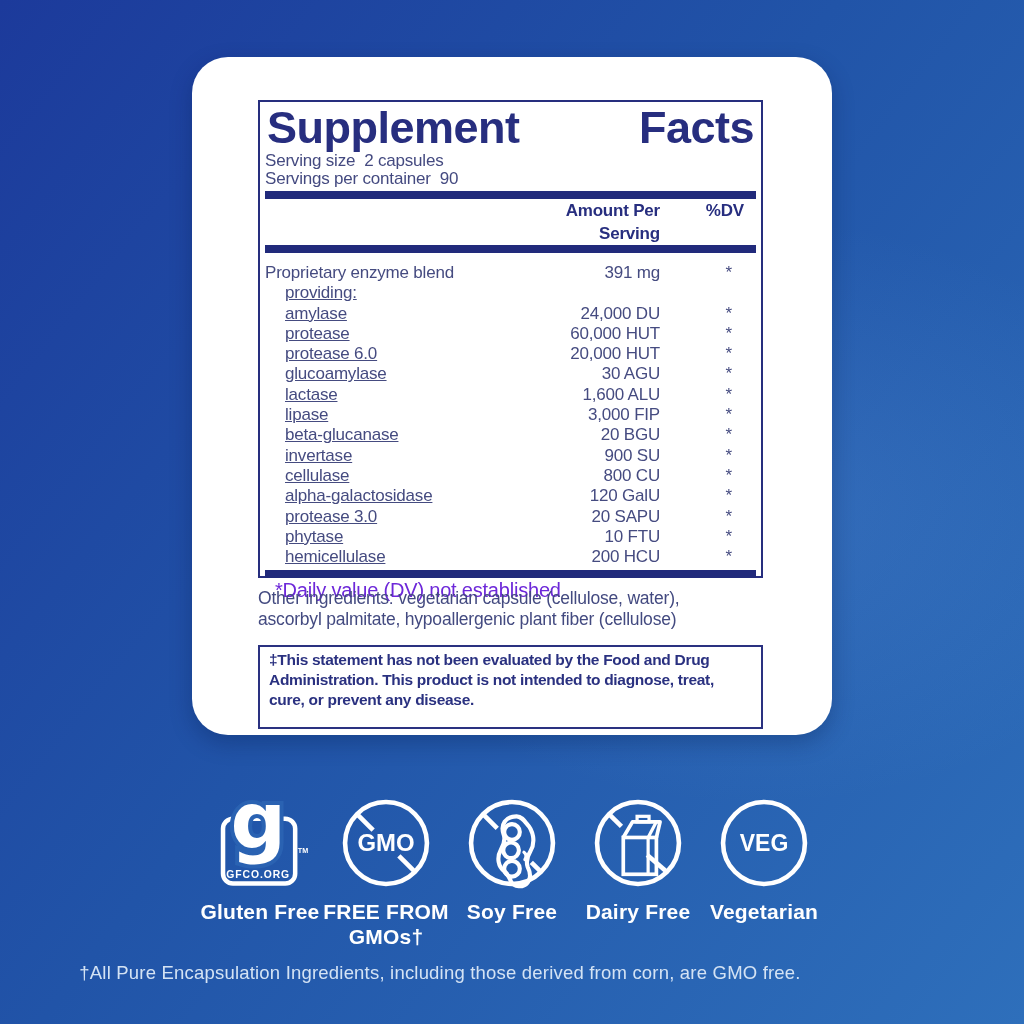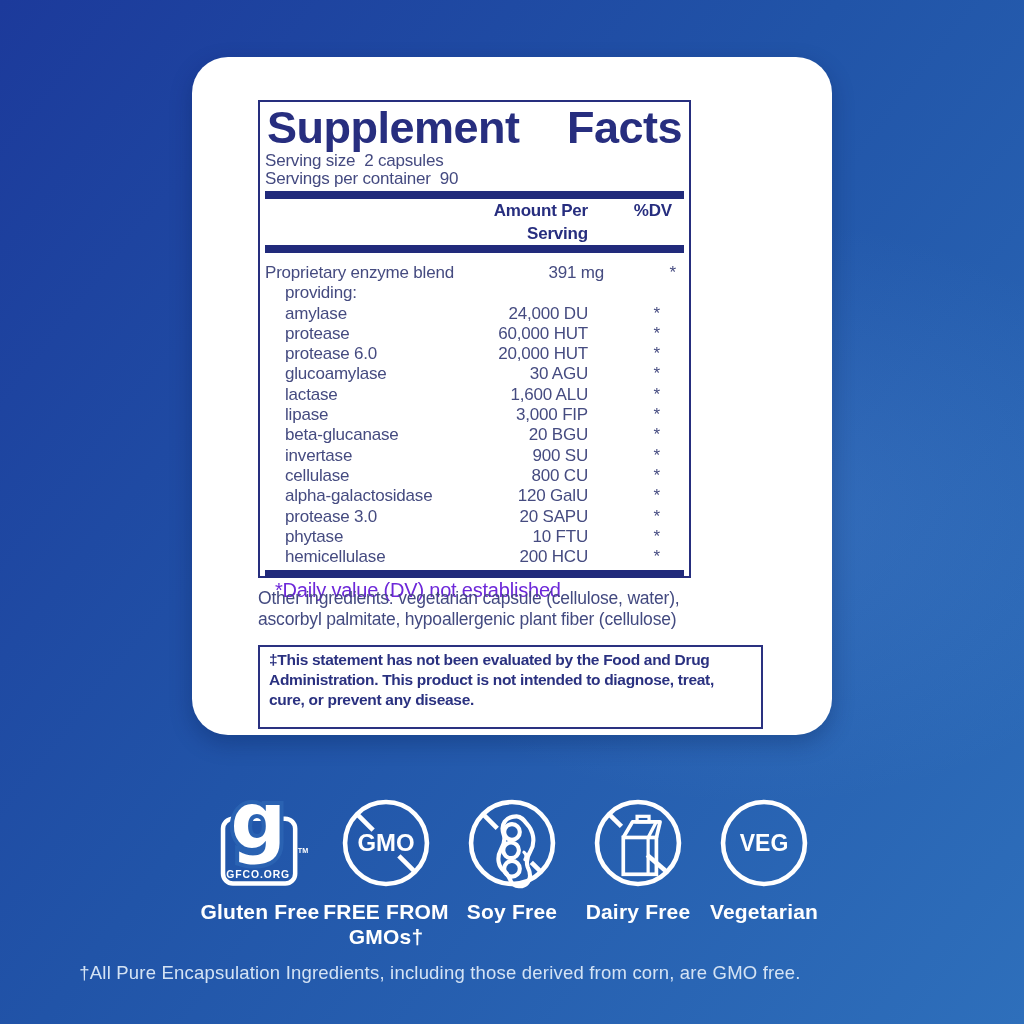--- a/index.html
+++ b/index.html
@@ -10,21 +10,21 @@
       radial-gradient(ellipse 620px 420px at 74% 50%, rgba(120,180,240,0.16), rgba(120,180,240,0) 70%),
       linear-gradient(128deg,#1c3a9b 0%,#2154a8 46%,#2e6fbb 100%);
   }
   
   .card{
     position:absolute;left:192px;top:57px;width:640px;height:678px;
     background:#ffffff;border-radius:36px;
     box-shadow:0 8px 22px rgba(5,20,70,.28);
   }
   .panel{
-    position:absolute;left:66px;top:43px;width:433px;height:478px;
+    position:absolute;left:66px;top:43px;width:505px;height:478px;
     border:2px solid #262e7e;box-sizing:border-box;
     padding:2px 5px 0 5px;color:#40477f;letter-spacing:-0.2px;
   }
   .title-row{
     display:flex;justify-content:space-between;align-items:baseline;
     font-weight:bold;font-size:45px;line-height:48px;color:#272e7f;
     padding:0 2px;letter-spacing:-0.5px;
   }
   .serv{font-size:17px;line-height:17.5px;color:#444a80;}
   .serv .v{margin-left:9px;}
@@ -35,21 +35,21 @@
     font-weight:bold;font-size:17px;line-height:23px;color:#272e7f;
   }
   .hdr .amt{text-align:right;}
   .hdr .dv{text-align:right;padding-right:12px;}
   .rows{padding-top:10px;padding-bottom:2px;}
   .frow{
     display:grid;grid-template-columns:1fr 150px 96px;
     font-size:17px;line-height:20.3px;color:#454b80;
   }
   .frow .fname{white-space:nowrap;}
-  .frow.ind .fname{padding-left:20px;}
+  .frow.ind .fname{padding-left:20px;text-decoration:underline;}
   .frow .famt{text-align:right;white-space:nowrap;}
   .frow .fdv{text-align:right;padding-right:24px;}
   .bar3{margin-top:1px;}
   .dvnote{font-size:20px;line-height:25px;padding-left:10px;color:#6d28d9;}
   .other{
     position:absolute;left:66px;top:531px;width:466px;margin:0;
     font-size:17.5px;line-height:20.5px;color:#434a80;letter-spacing:-0.2px;
   }
   .disclaimer{
     position:absolute;left:66px;top:588px;width:505px;box-sizing:border-box;

